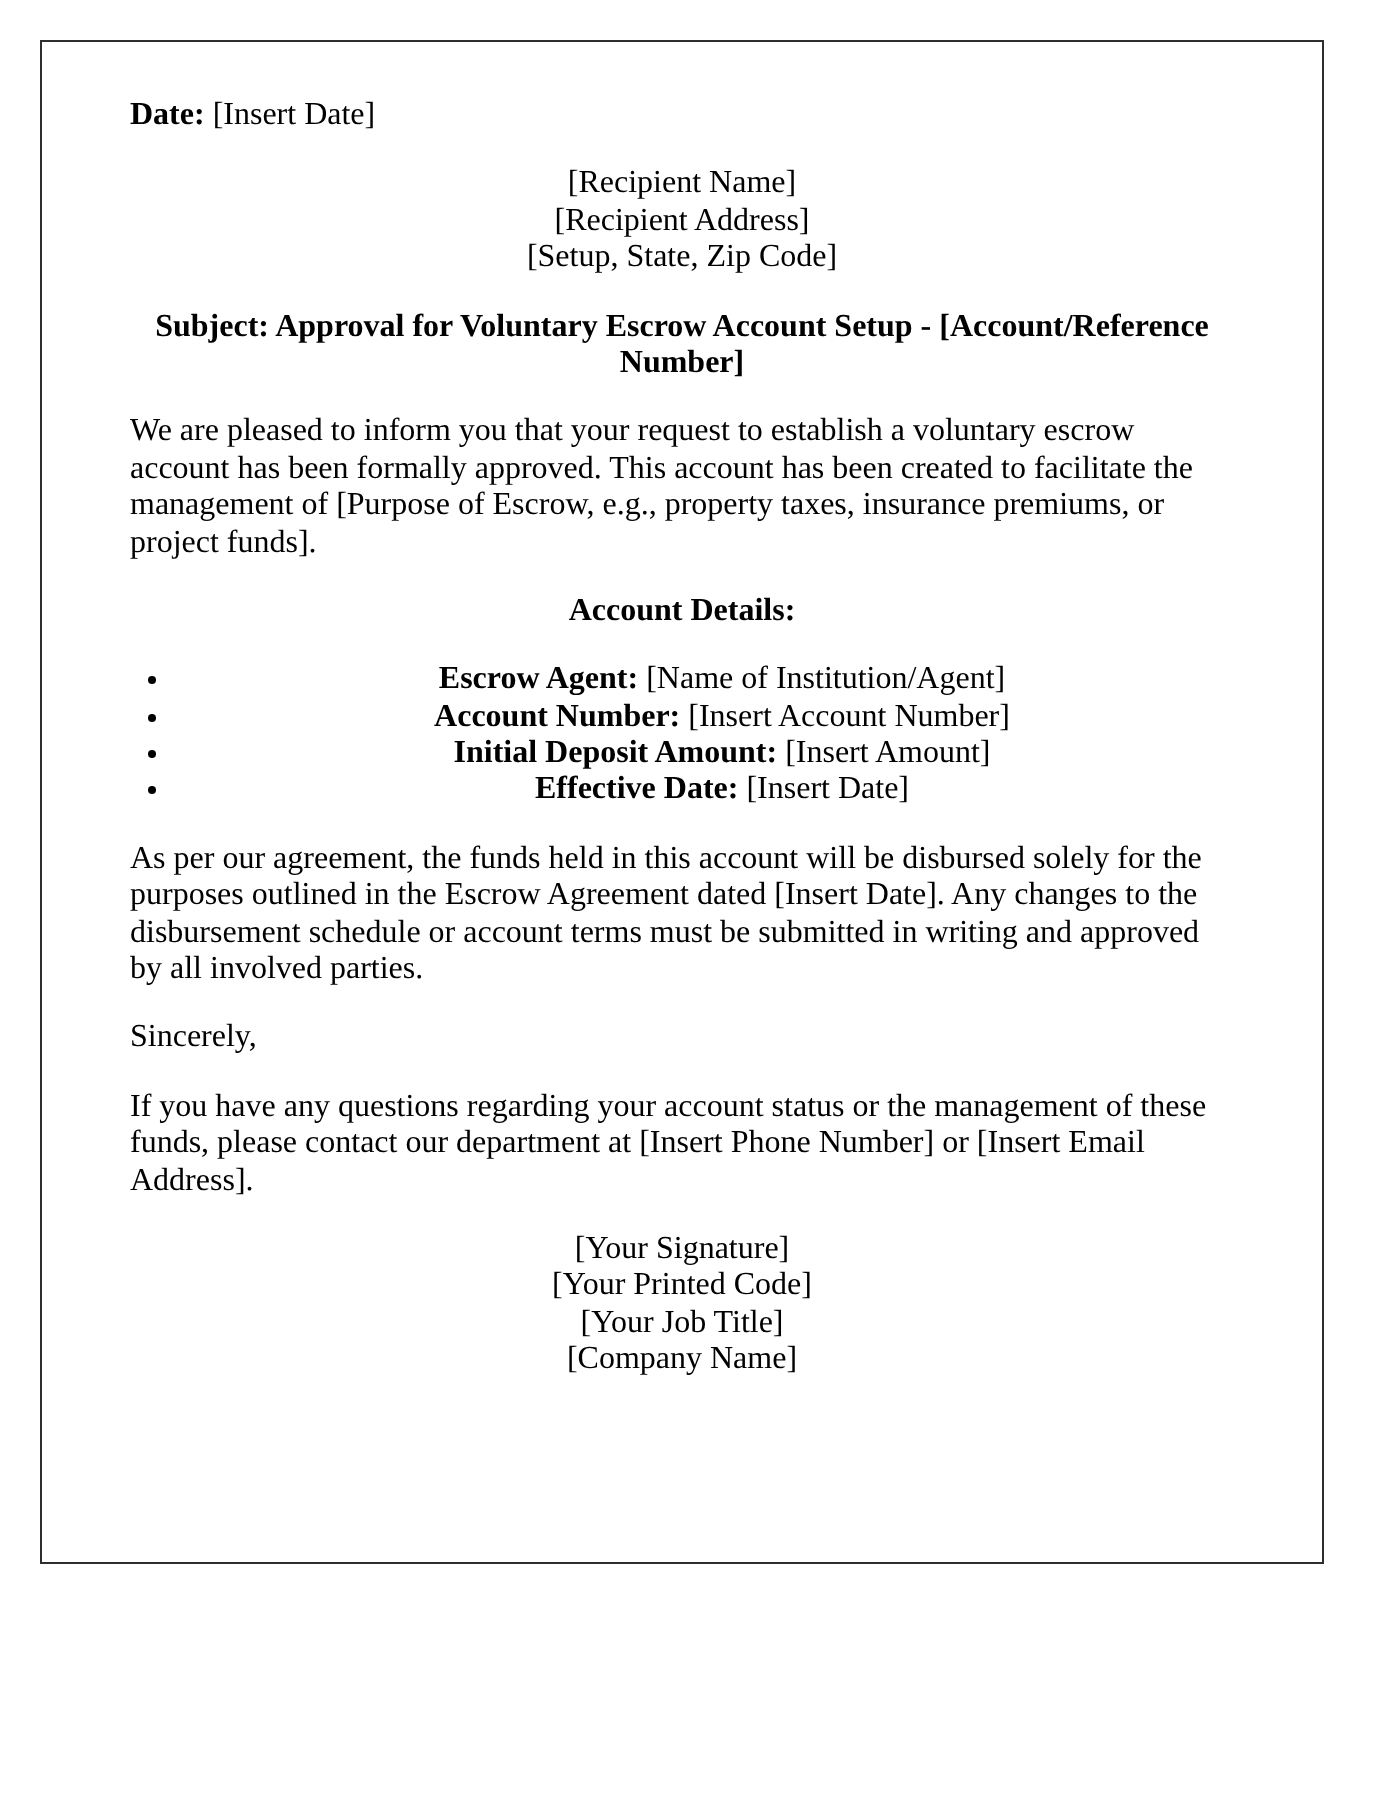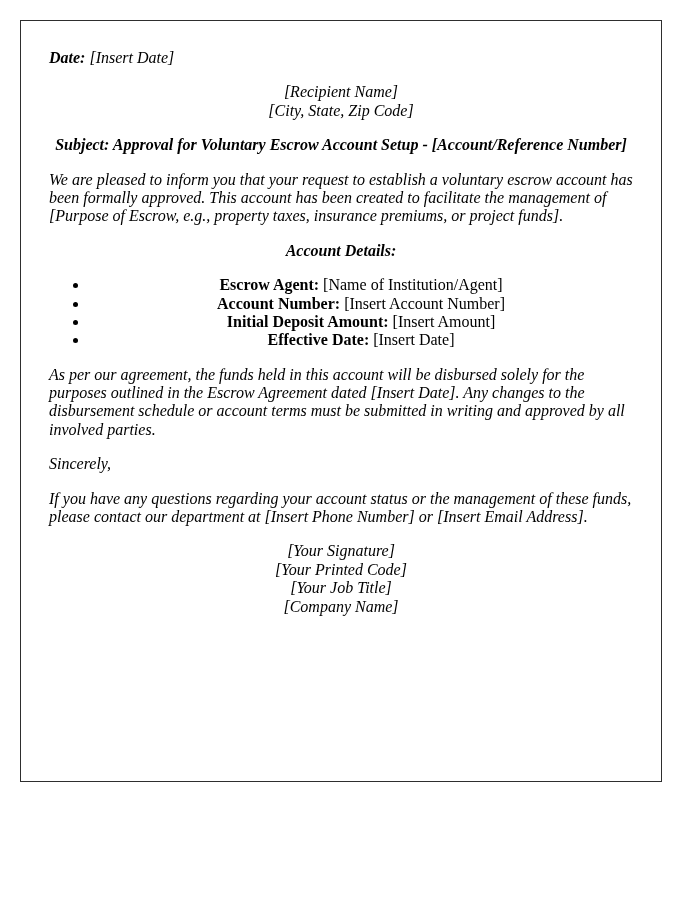--- a/index.html
+++ b/index.html
@@ -25,22 +25,21 @@
     height: 762px;
     border: 1.5px solid #2e2e2e;
     background: #ffffff;
     padding: 12px 28px 16px 28px;
     font-family: "Liberation Serif", "DejaVu Serif", serif;
     font-size: 16px;
     line-height: 1.15;
     color: #000000;
   }
   .letter p {
-    margin: 16px 0;
-    font-style: italic;
+    margin: 16px 16px;
   }
   .letter ul {
     margin: 16px 0;
     padding-left: 40px;
     list-style-type: disc;
     text-align: center;
   }
   .letter li {
     margin: 0;
     padding: 0;
@@ -57,21 +56,22 @@
 </head>
 <body>
 
 <div class="page">
   <div class="letter">
 
     <p><strong>Date:</strong> <span>[Insert Date]</span></p>
 
     <p>
       <span class="line">[Recipient Name]</span>
-      <span class="line">[City, State, Zip Code]</span>
+      <span class="line">[Recipient Address]</span>
+      <span class="line">[Setup, State, Zip Code]</span>
     </p>
 
     <p class="bold">Subject: Approval for Voluntary Escrow Account Setup - [Account/Reference Number]</p>
 
 
     <p>We are pleased to inform you that your request to establish a voluntary escrow account has been formally approved. This account has been created to facilitate the management of [Purpose of Escrow, e.g., property taxes, insurance premiums, or project funds].</p>
 
     <p class="bold">Account Details:</p>
 
     <ul>

